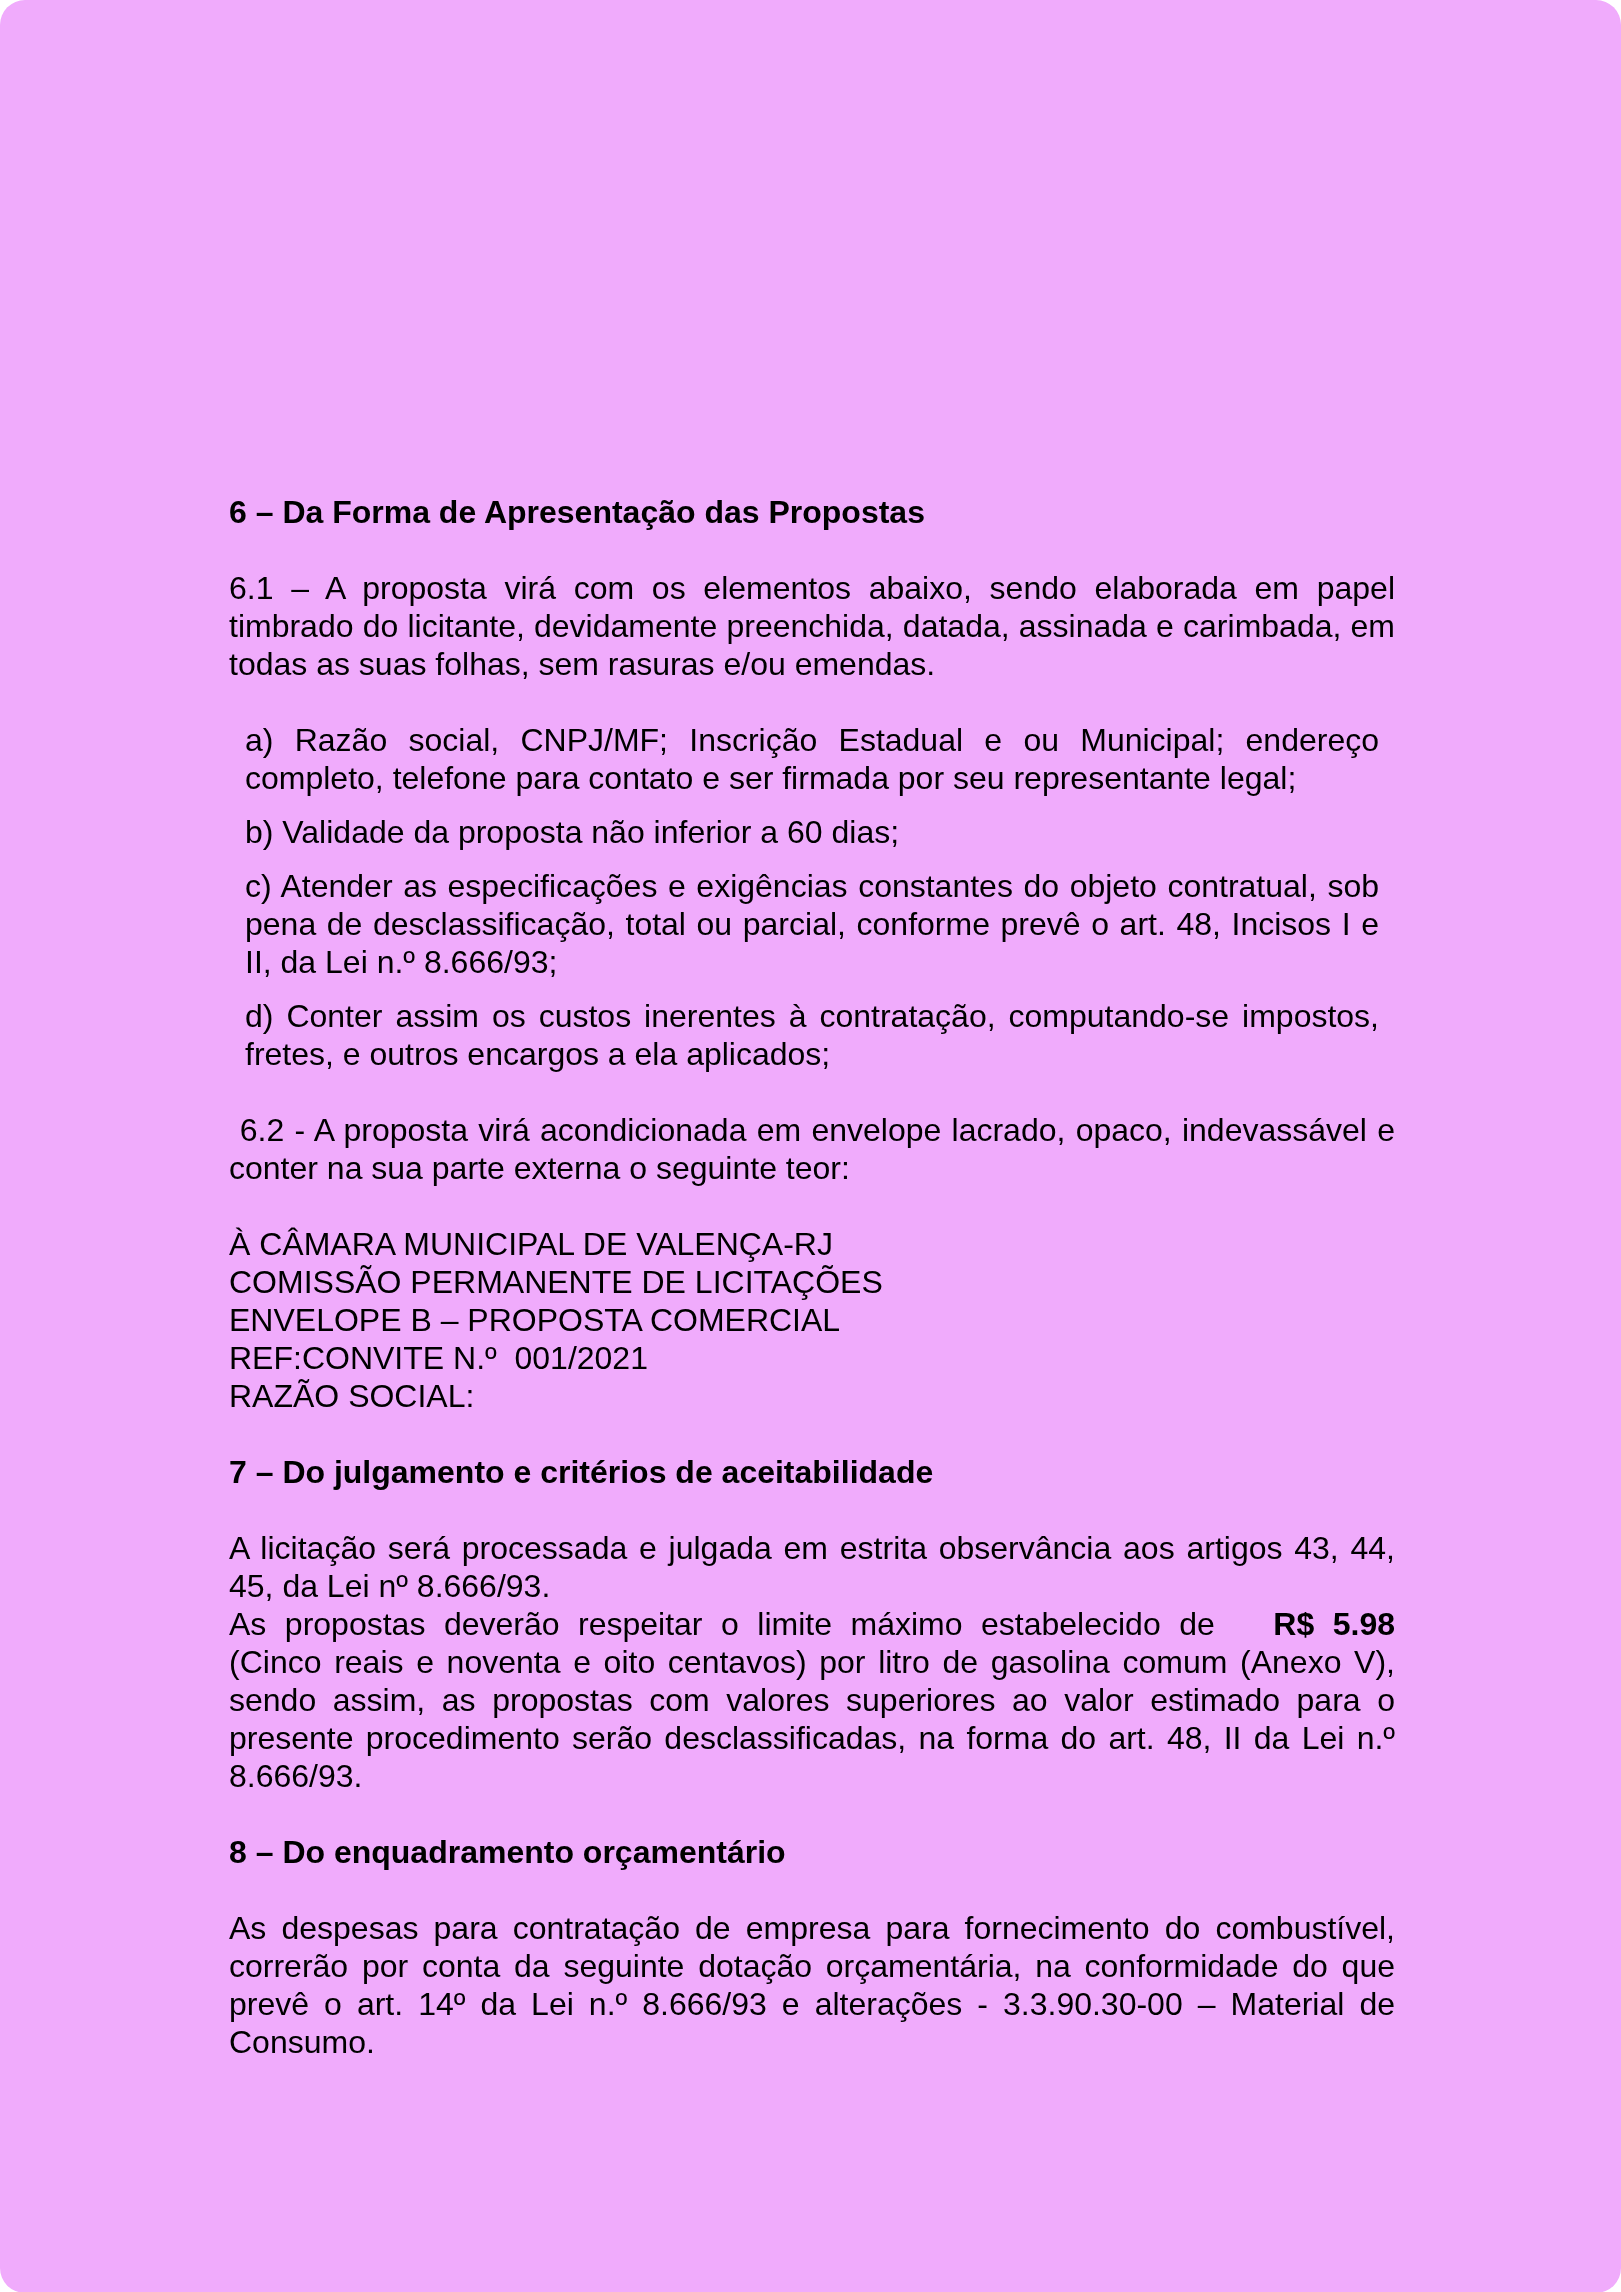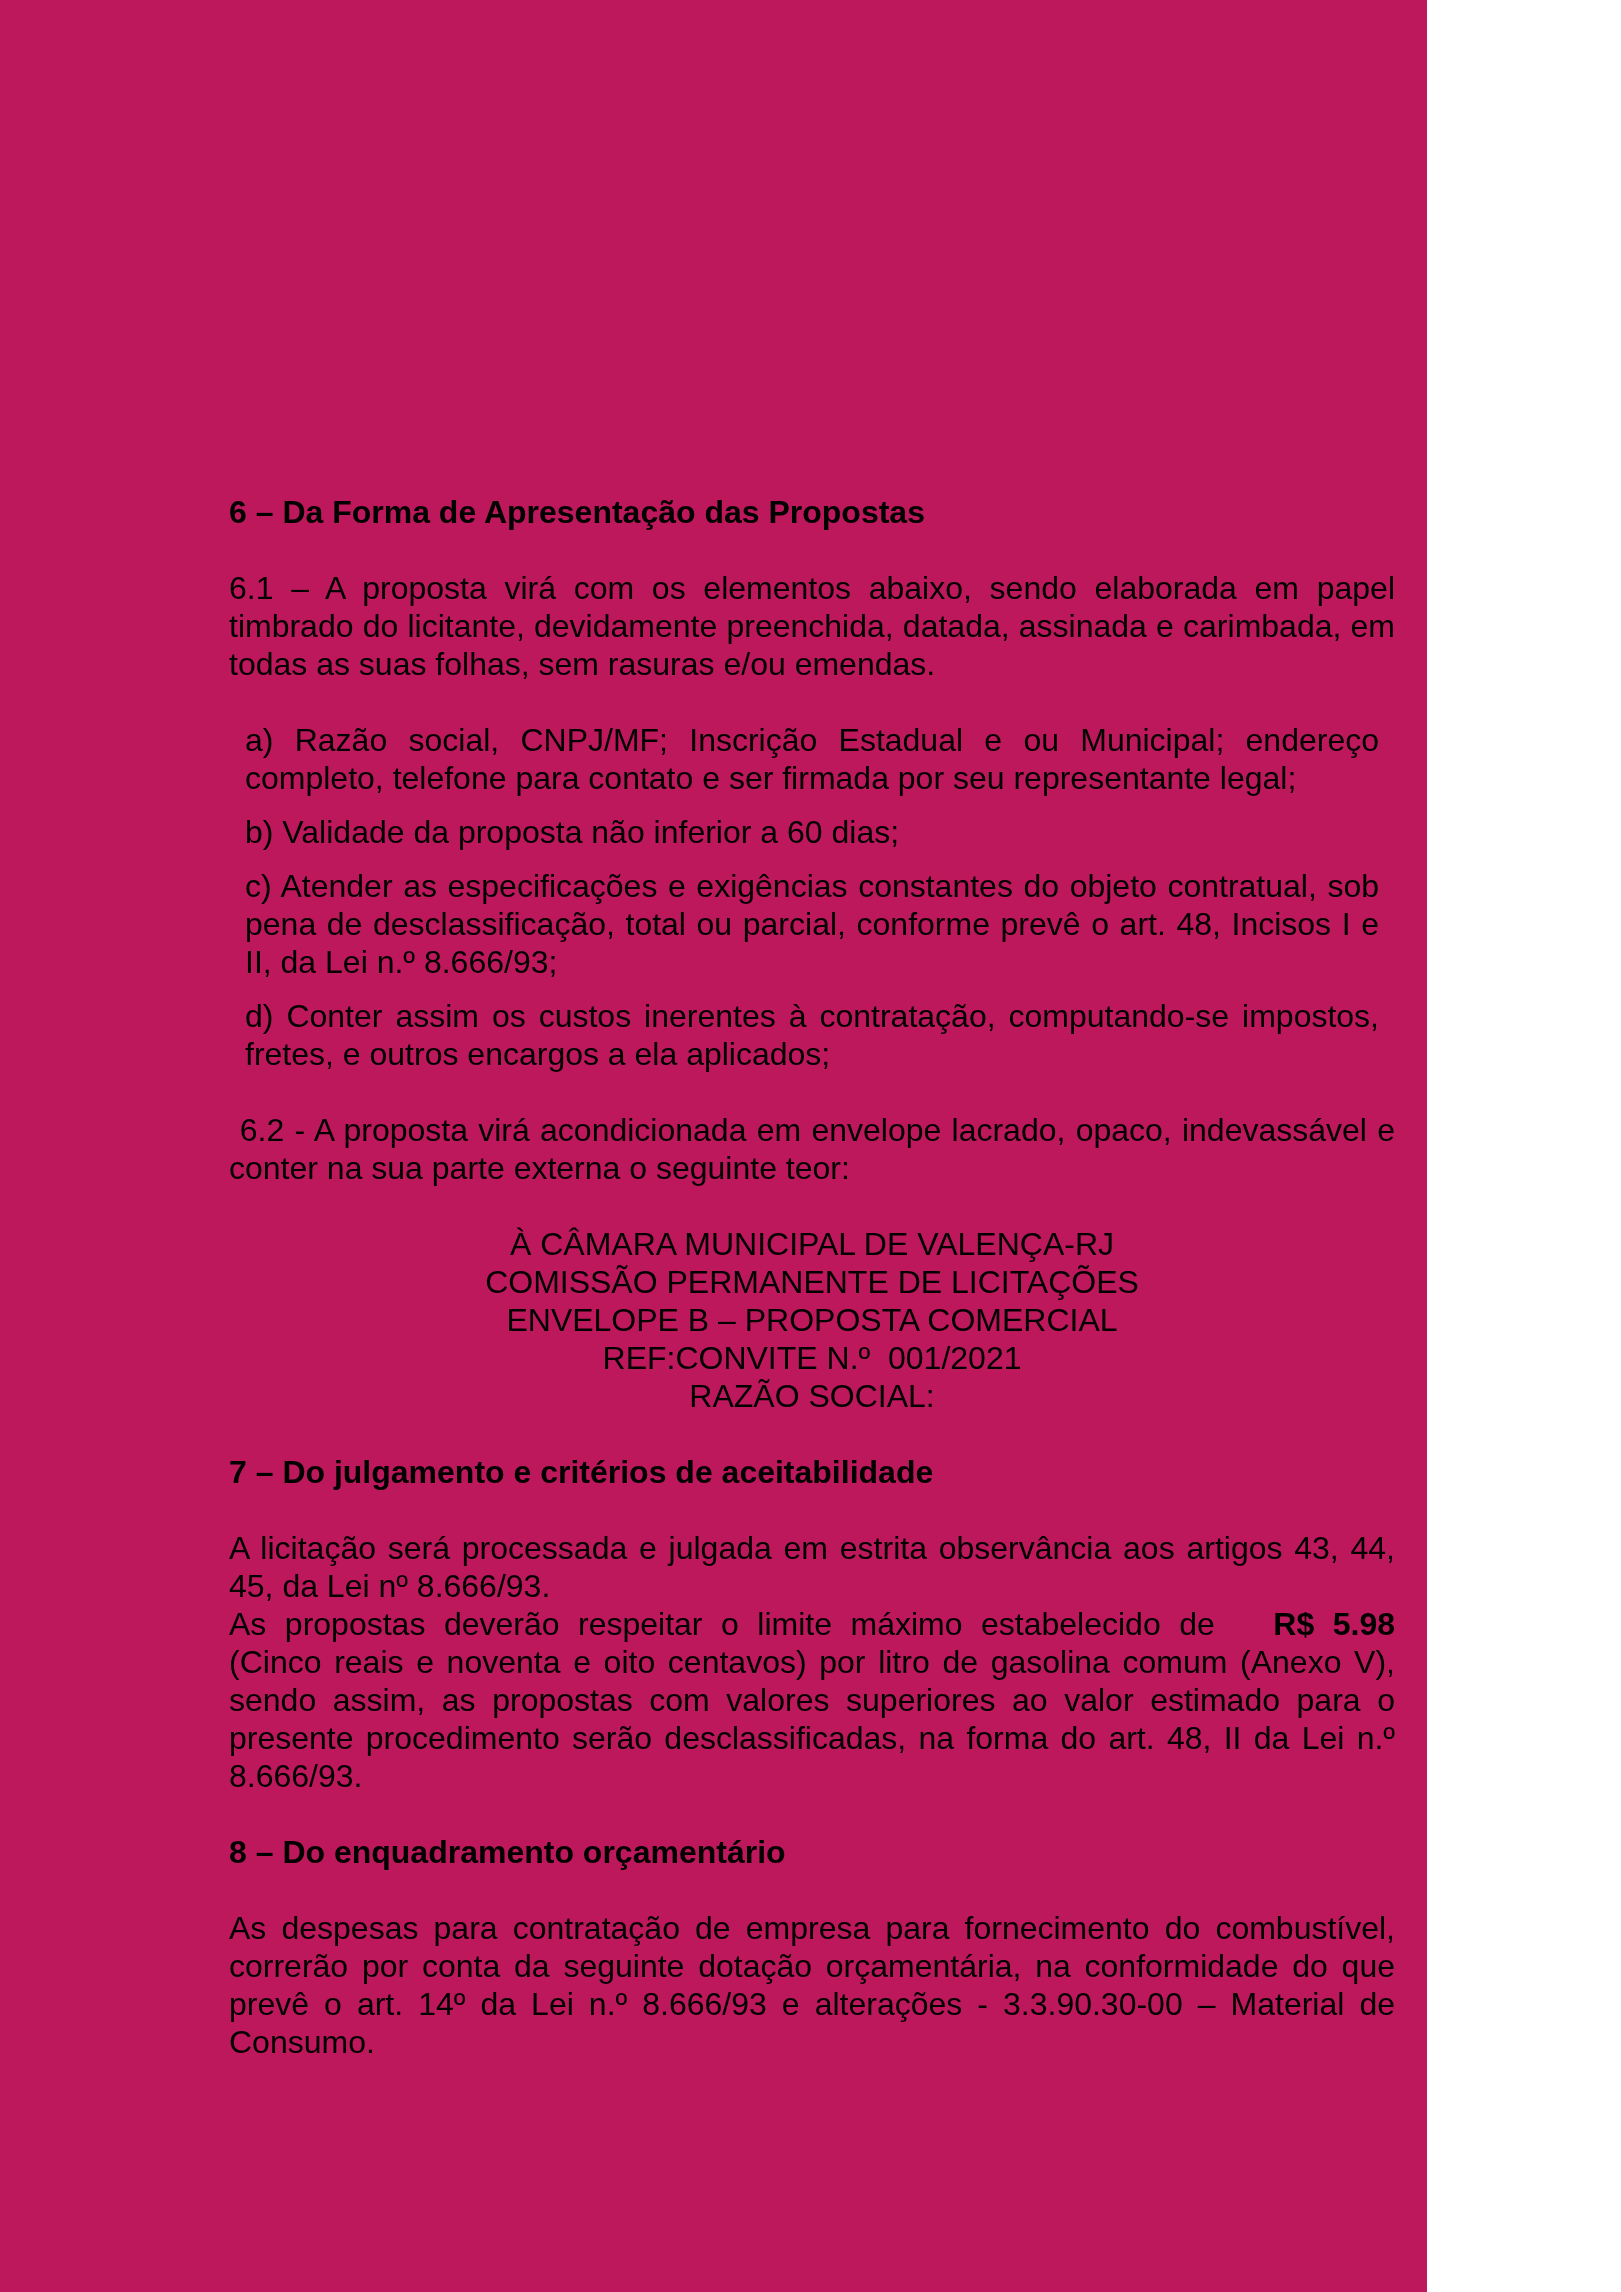--- a/index.html
+++ b/index.html
@@ -12,24 +12,25 @@
     height: 2293px;
     position: relative;
     font-family: "Liberation Sans", "DejaVu Sans", sans-serif;
     color: #000000;
     -webkit-font-smoothing: antialiased;
   }
   .page {
     position: absolute;
     left: 0;
     top: 0;
-    width: 1427px;
+    width: 1621px;
     height: 2293px;
-    background: #be185d;
+    background: #f0abfc;
     overflow: hidden;
+    border-radius: 25px;
   }
   .content {
     position: absolute;
     left: 229px;
     top: 493px;
     width: 1166px;
     font-size: 32px;
     line-height: 38px;
   }
   .block {
@@ -48,21 +49,21 @@
   }
   .para-list p {
     margin: 16px;
     text-align: justify;
   }
   .indent-62 {
     text-indent: 10.8px;
   }
   .envelope p {
     margin: 0;
-    text-align: center;
+    text-align: left;
     white-space: pre-wrap;
   }
   .bold-inline {
     font-weight: 700;
     margin-left: 40px;
   }
 </style>
 </head>
 <body>
 

